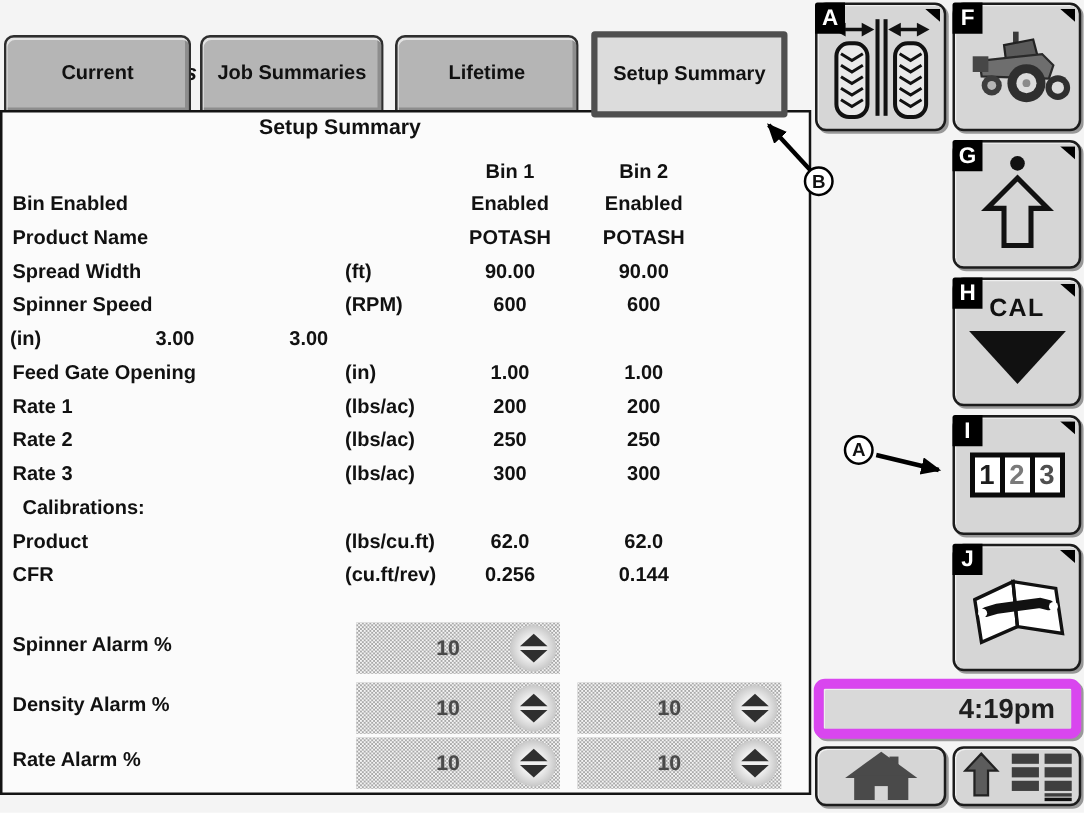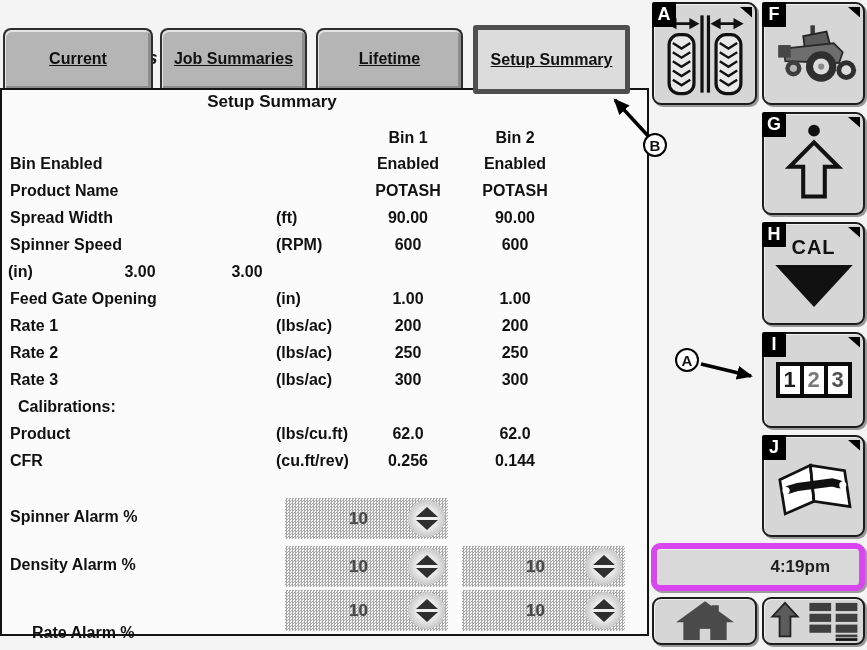--- a/index.html
+++ b/index.html
@@ -16,21 +16,20 @@
   }
   
   .tab{
     position:absolute;top:28px;height:60px;box-sizing:border-box;
     background:#b5b5b5;border:2px solid #2e2e2e;border-bottom:none;
     border-radius:8px 8px 0 0;
     display:flex;align-items:center;justify-content:center;text-align:center;
     font-weight:bold;font-size:16px;line-height:1.2;z-index:2;
     box-shadow:inset 1px 2px 0 #e4e4e4, inset -3px -2px 0 #8d8d8d;
     cursor:default;
-    text-decoration:underline;
   }
   #tab-current{left:3px;width:150px;}
   #tab-job{left:160px;width:147px;}
   #tab-lifetime{left:316px;width:147px;}
   #tab-setup{
     left:473px;top:25px;width:157px;height:69px;
     background:#dcdcdc;border:5px solid #4f4f4f;border-radius:3px;
     box-shadow:none;z-index:4;
   }
   
@@ -47,21 +46,21 @@
   .trow.hdr{height:24px;}
   .c-label{flex:0 0 266px;padding-left:2px;white-space:nowrap;}
   .c-label.section{padding-left:10px;}
   .c-unit{flex:0 0 84px;text-align:left;white-space:nowrap;}
   .c-b1{flex:0 0 96px;text-align:center;white-space:nowrap;}
   .c-b2{flex:0 0 118px;text-align:center;white-space:nowrap;}
   
   .alarm-label{position:absolute;left:8px;font-weight:bold;font-size:16px;white-space:nowrap;}
   #lbl-spinner-alarm{top:418px;}
   #lbl-density-alarm{top:466px;}
-  #lbl-rate-alarm{top:534px;margin-left:22px;}
+  #lbl-rate-alarm{top:510px;}
   .spinbox{
     position:absolute;width:163px;height:41px;
     background:#e0e0e0;
     background-image:conic-gradient(#a9a9a9 90deg,#f4f4f4 90deg 180deg,#a9a9a9 180deg 270deg,#f4f4f4 270deg);
     background-size:3px 3px;
   }
   .sb-c1{left:283px;} .sb-c2{left:460px;}
   .sb-r1{top:408px;} .sb-r2{top:456px;} .sb-r3{top:500px;}
   .spin-value{
     position:absolute;left:30px;right:46px;top:0;bottom:0;
@@ -101,24 +100,24 @@
   
   .counter-frame{background:#0a0a0a;padding:4px;display:flex;gap:4px;}
   .counter-cell{
     width:20px;height:28px;background:#fff;display:flex;align-items:center;justify-content:center;
     font-weight:bold;font-size:22px;
   }
   .d1{color:#1d1d1d;}.d2{color:#7a7a7a;}.d3{color:#4f4f4f;}
   
   .time-box{
     position:absolute;left:651px;top:543px;width:214px;height:48px;box-sizing:border-box;
-    background:#d9d9d9;border:6px solid #d946ef;border-radius:9px;
+    background:#d9d9d9;border:8px solid #d946ef;border-radius:9px;
     box-shadow:2px 2px 0 #9a9a9a, inset 1px 1px 0 #efefef;
     display:flex;align-items:center;justify-content:flex-end;
-    font-size:17px;font-weight:bold;color:#1f1f1f;padding-right:29px;
+    font-size:22px;font-weight:bold;color:#1f1f1f;padding-right:13px;
   }
   #btn-home{left:652px;top:597px;width:105px;height:48px;border-radius:9px;}
   #btn-menu{left:762px;top:597px;width:103px;height:48px;border-radius:9px;}
   
   .callout{
     position:absolute;width:24px;height:24px;box-sizing:border-box;
     border:2.5px solid #000;border-radius:50%;background:#fff;z-index:6;
     display:flex;align-items:center;justify-content:center;font-weight:bold;font-size:15px;
   }
   #callout-b{left:643px;top:133px;}

